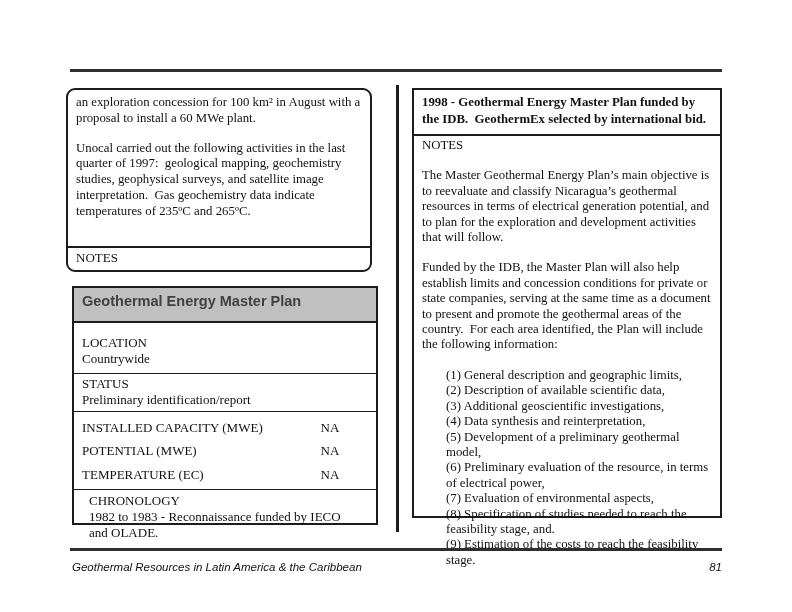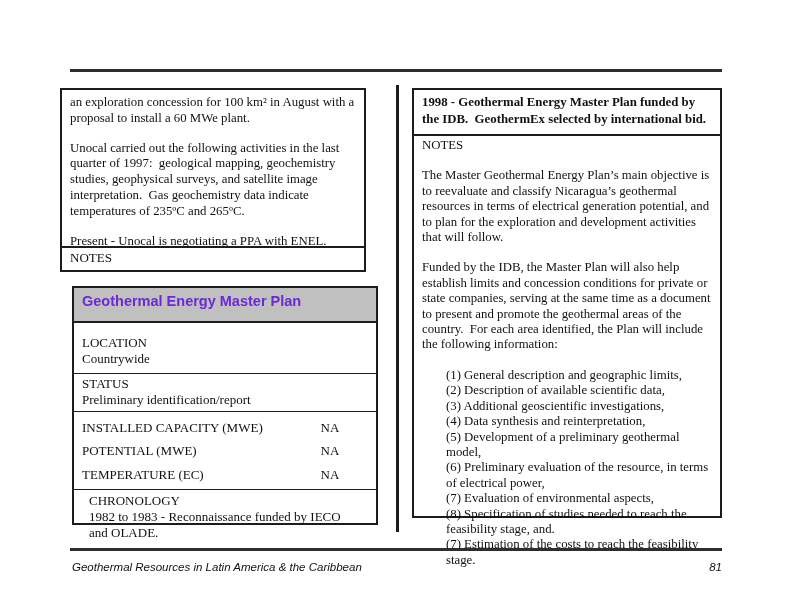--- a/index.html
+++ b/index.html
@@ -22,21 +22,21 @@
   .col-divider { position: absolute; left: 396px; top: 85px; width: 3px; height: 447px; background: #1c1c1c; }
 
   .box {
     position: absolute;
     border: 2px solid #1c1c1c;
     box-sizing: border-box;
     background: #ffffff;
   }
 
   
-  .box1 { left: 60px; top: 88px; width: 306px; height: 184px; }
+  .box1 { left: 66px; top: 88px; width: 306px; height: 184px; border-radius: 9px; }
   .box1-body {
     padding: 5px 8px 0 8px;
     font-size: 12.8px;
     line-height: 15.8px;
   }
   .para { white-space: pre-wrap; margin: 0; }
   .para + .para { margin-top: 14px; }
   .box1-notes {
     position: absolute;
     left: 0; right: 0; bottom: 0;
@@ -47,21 +47,21 @@
 
   
   .box2 { left: 72px; top: 286px; width: 306px; height: 239px; }
   .box2-header {
     background: #c0c0c0;
     border-bottom: 2px solid #1c1c1c;
     padding: 5px 8px 12px 8px;
     font-family: "Liberation Sans", "DejaVu Sans", sans-serif;
     font-weight: 700;
     font-size: 14.5px;
-    color: #6d28d9;
+    color: #404040;
   }
   .cell { font-size: 13px; line-height: 16px; border-bottom: 1.5px solid #1c1c1c; }
   .cell-location   { padding: 4px 8px 6px 8px; margin-top: 8px; }
   .cell-status     { padding: 2px 8px 3px 8px; }
   .cell-stats      { padding: 4px 8px 2px 8px; }
   .cell-chronology { padding: 3px 15px; border-bottom: none; }
   .stat-row { display: flex; align-items: center; height: 23.5px; justify-content: flex-end; }
   .stat-label { flex: 1; }
   .stat-value { width: 76px; text-align: center; }
 
@@ -107,21 +107,20 @@
 <body>
 
 <div class="page">
 
   <div class="rule top-rule"></div>
 
   <div class="box box1">
     <div class="box1-body">
       <p class="para">an exploration concession for 100 km² in August with a proposal to install a 60 MWe plant.</p>
       <p class="para">Unocal carried out the following activities in the last quarter of 1997:  geological mapping, geochemistry studies, geophysical surveys, and satellite image interpretation.  Gas geochemistry data indicate temperatures of 235ºC and 265ºC.</p>
-      <p class="para">Present - Unocal is negotiating a PPA with ENEL.</p>
     </div>
     <div class="box1-notes">NOTES</div>
   </div>
 
   <div class="box box2">
     <div class="box2-header">Geothermal Energy Master Plan</div>
 
     <div class="cell cell-location">
       <div>LOCATION</div>
       <div>Countrywide</div>
@@ -163,21 +162,21 @@
       <p class="para">Funded by the IDB, the Master Plan will also help establish limits and concession conditions for private or state companies, serving at the same time as a document to present and promote the geothermal areas of the country.  For each area identified, the Plan will include the following information:</p>
       <div class="plan-list">
         <div class="plan-item">(1) General description and geographic limits,</div>
         <div class="plan-item">(2) Description of available scientific data,</div>
         <div class="plan-item">(3) Additional geoscientific investigations,</div>
         <div class="plan-item">(4) Data synthesis and reinterpretation,</div>
         <div class="plan-item">(5) Development of a preliminary geothermal model,</div>
         <div class="plan-item">(6) Preliminary evaluation of the resource, in terms of electrical power,</div>
         <div class="plan-item">(7) Evaluation of environmental aspects,</div>
         <div class="plan-item">(8) Specification of studies needed to reach the feasibility stage, and.</div>
-        <div class="plan-item">(7) Estimation of the costs to reach the feasibility stage.</div>
+        <div class="plan-item">(9) Estimation of the costs to reach the feasibility stage.</div>
       </div>
     </div>
   </div>
 
   <div class="rule bottom-rule"></div>
 
   <div class="footer-title">Geothermal Resources in Latin America &amp; the Caribbean</div>
   <div class="footer-page">81</div>
 
 </div>

